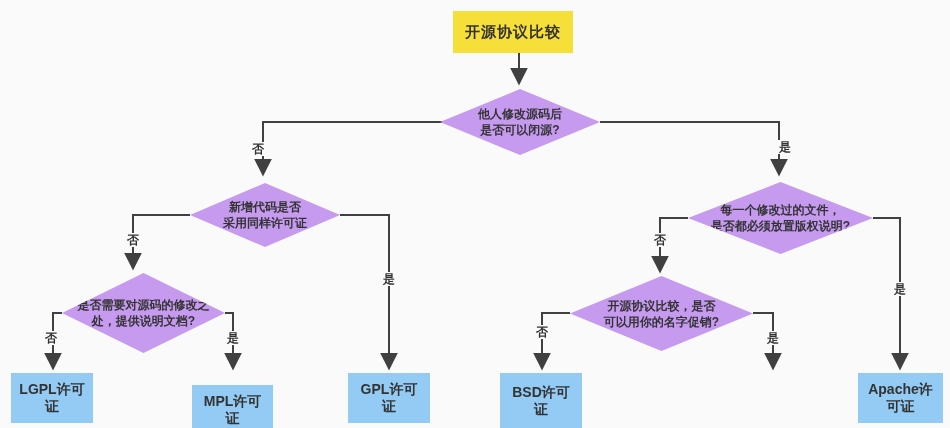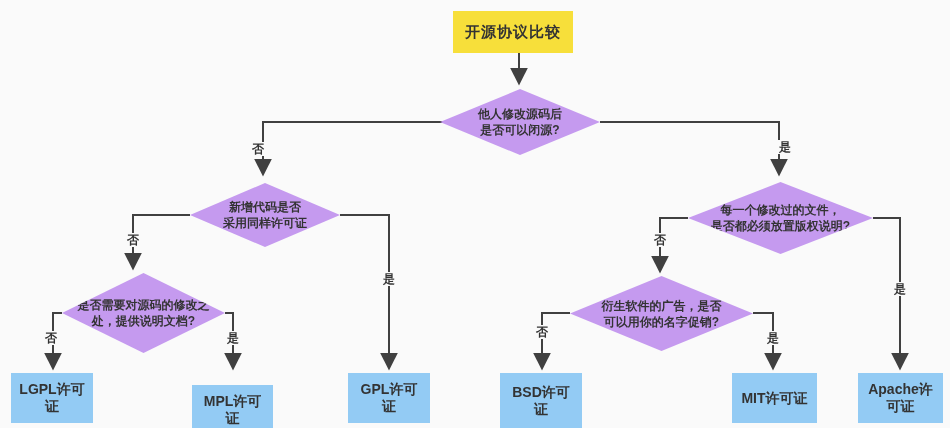--- a/index.html
+++ b/index.html
@@ -105,38 +105,35 @@
     <span>每一个修改过的文件，</span>
     <span>是否都必须放置版权说明?</span>
   </div>
 
   <div class="node diamond" style="left:62px; top:273px; width:163px; height:80px;">
     <span>是否需要对源码的修改之</span>
     <span>处，提供说明文档?</span>
   </div>
 
   <div class="node diamond" style="left:570px; top:276px; width:183px; height:75px;">
-    <span>衍生软件的广告，是否</span>
+    <span>开源协议比较，是否</span>
     <span>可以用你的名字促销?</span>
   </div>
 
   <div class="node license-box" style="left:11px; top:373px; width:82px; height:50px;">
     <span>LGPL许可证</span>
   </div>
   <div class="node license-box" style="left:192px; top:373px; width:81px; height:50px;margin-top:12px;">
     <span>MPL许可证</span>
   </div>
   <div class="node license-box" style="left:348px; top:373px; width:82px; height:50px;">
     <span>GPL许可证</span>
   </div>
   <div class="node license-box" style="left:500px; top:373px; width:82px; height:56px;">
     <span>BSD许可证</span>
-  </div>
-  <div class="node license-box" style="left:732px; top:373px; width:85px; height:50px;">
-    <span>MIT许可证</span>
   </div>
   <div class="node license-box" style="left:858px; top:373px; width:85px; height:50px;">
     <span>Apache许可证</span>
   </div>
 
   <span class="edge-label" style="left:258px; top:149px;">否</span>
   <span class="edge-label" style="left:785px; top:147px;">是</span>
   <span class="edge-label" style="left:133px; top:240px;">否</span>
   <span class="edge-label" style="left:389px; top:279px;">是</span>
   <span class="edge-label" style="left:51px; top:338px;">否</span>

